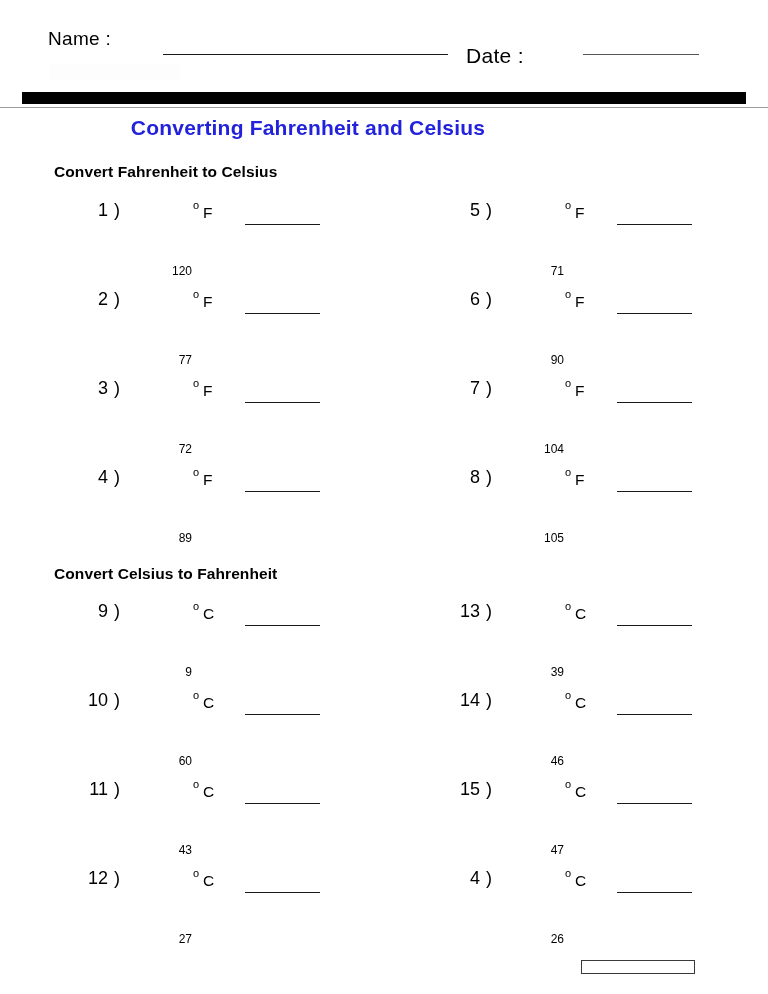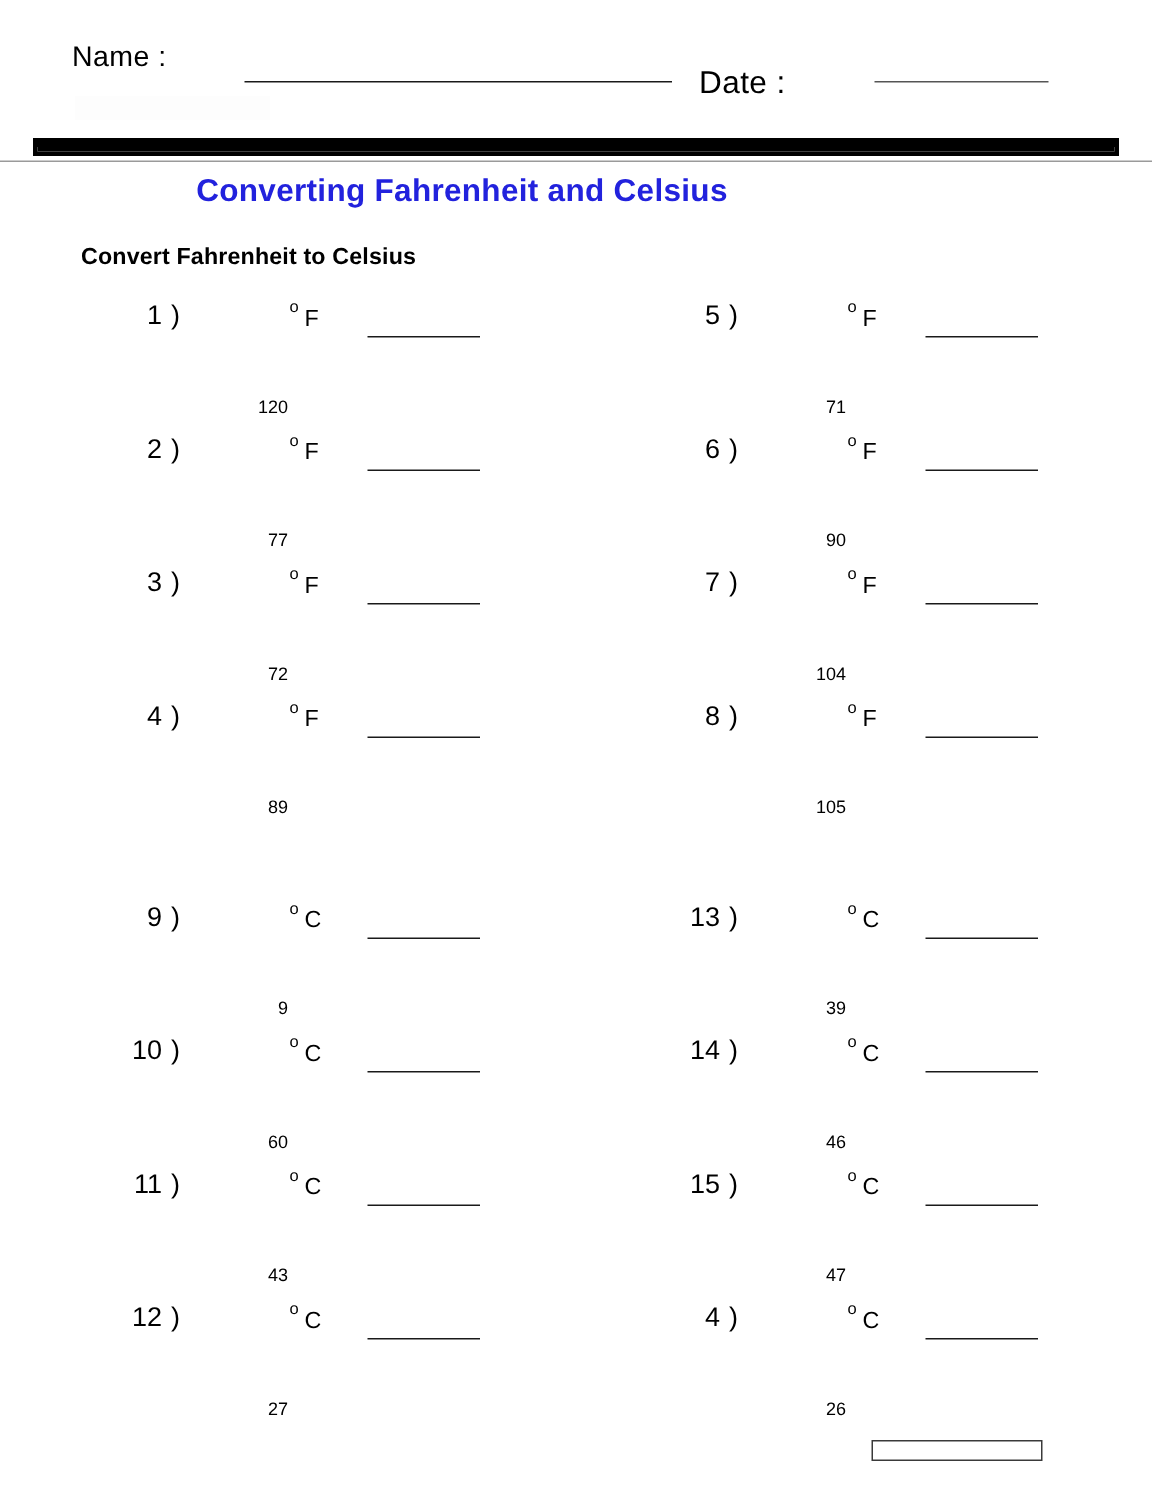--- a/index.html
+++ b/index.html
@@ -221,20 +221,21 @@
   <div class="ghost-mark"></div>
 
   <div class="divider-thick">
     <div class="divider-thick-inner"></div>
   </div>
   <div class="divider-hair"></div>
 
   <div class="worksheet-title">Converting Fahrenheit and Celsius</div>
 
   <div class="section-heading s1">Convert Fahrenheit to Celsius</div>
+  <div class="section-heading s2">Convert Celsius to Fahrenheit</div>
 
   <div class="problems" id="problems-container">
       <div class="problem" style="left: 56px; top: 200px;">
         <span class="pnum">1</span>
         <span class="pparen">)</span>
         <span class="pval">120</span>
         <span class="pdeg">o</span>
         <span class="punit">F</span>
         <span class="pblank"></span>
       </div>

